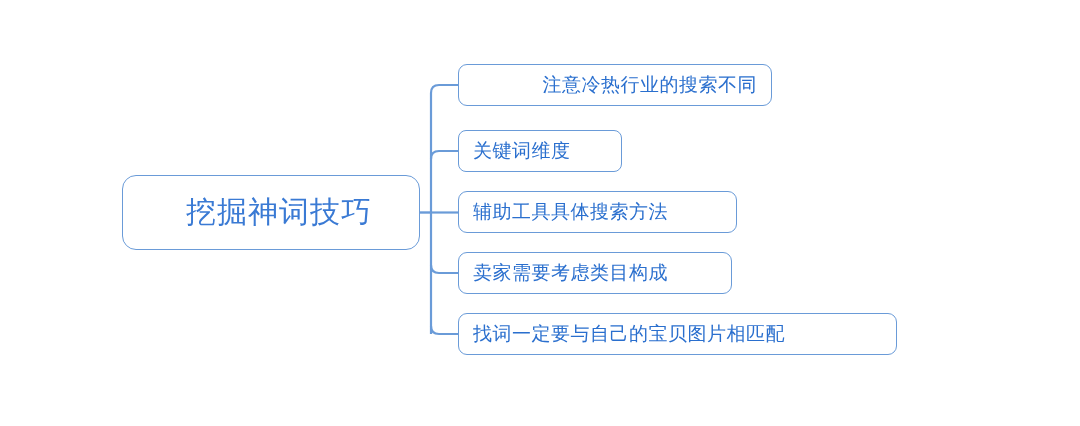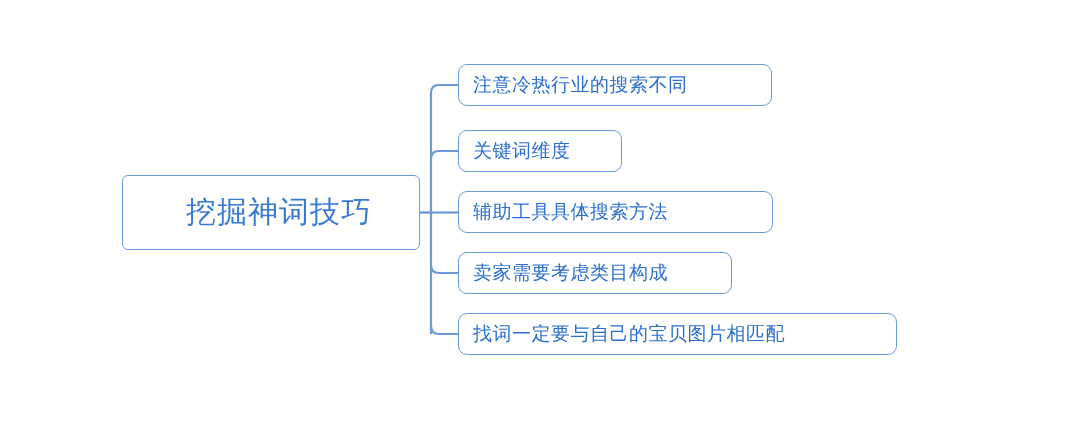--- a/index.html
+++ b/index.html
@@ -50,43 +50,43 @@
     letter-spacing: 0.5px;
   }
 
   
   .node-root {
     left: 122px;
     top: 175px;
     width: 298px;
     height: 75px;
     border-width: 1.6px;
-    border-radius: 6px;
+    border-radius: 14px;
     justify-content: center;
     padding-left: 16px;
   }
   .node-root .node-label {
     font-size: 30px;
     color: #3a7ad4;
     letter-spacing: 1px;
   }
 
   
   .node-child {
     height: 42px;
     padding: 0 14px;
   }
   .node-child .node-label {
     font-size: 19px;
     color: #2a6fce;
   }
 
-  .node-child-0 { left: 458px; top: 64px;  width: 314px; }
-  .node-child-1 { left: 458px; top: 130px; width: 164px; }
-  .node-child-2 { left: 458px; top: 191px; width: 315px; }
+  .node-child-0 { left: 458px; top: 64px;  width: 314px; justify-content: flex-end; }
+  .node-child-1 { left: 458px; top: 130px; width: 164px; border-radius: 8px; }
+  .node-child-2 { left: 458px; top: 191px; width: 279px; }
   .node-child-3 { left: 458px; top: 252px; width: 274px; }
   .node-child-4 { left: 458px; top: 313px; width: 439px; text-align: right; }
 </style>
 </head>
 <body>
 
 <div id="mindmap">
 
   <svg class="connector-layer" viewBox="0 0 1080 426" width="1080" height="426" xmlns="http://www.w3.org/2000/svg">
     <g fill="none" stroke="#6a9bd8" stroke-width="2.2" stroke-linecap="butt">

